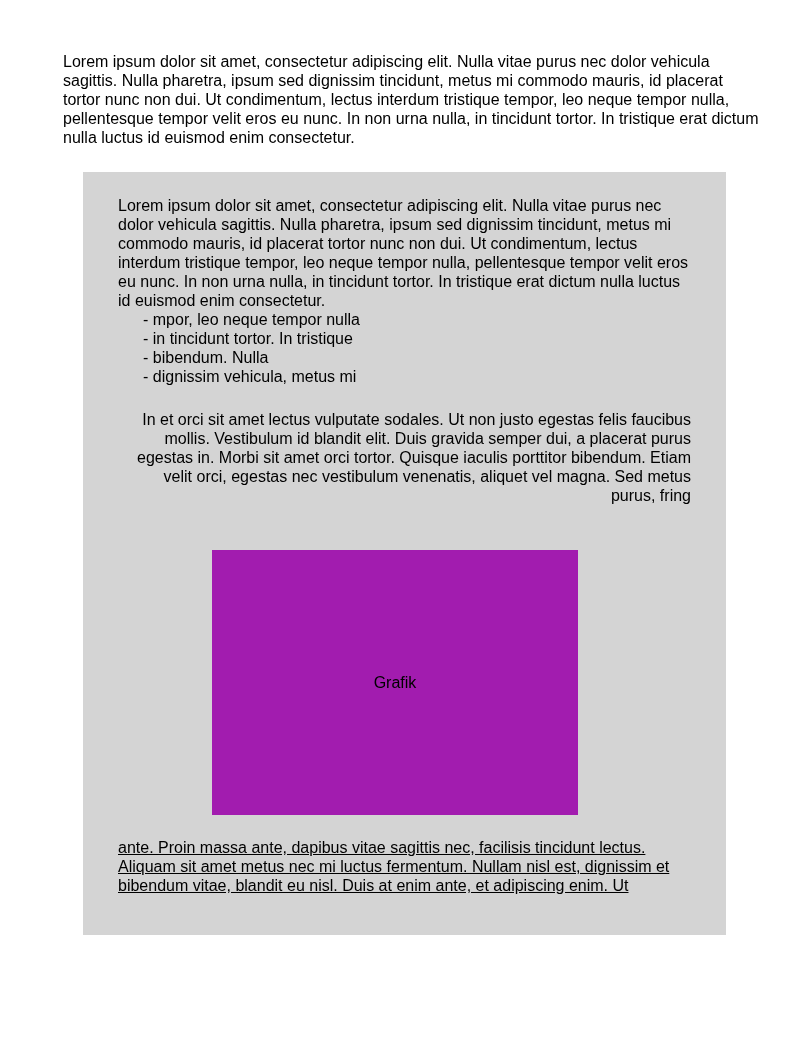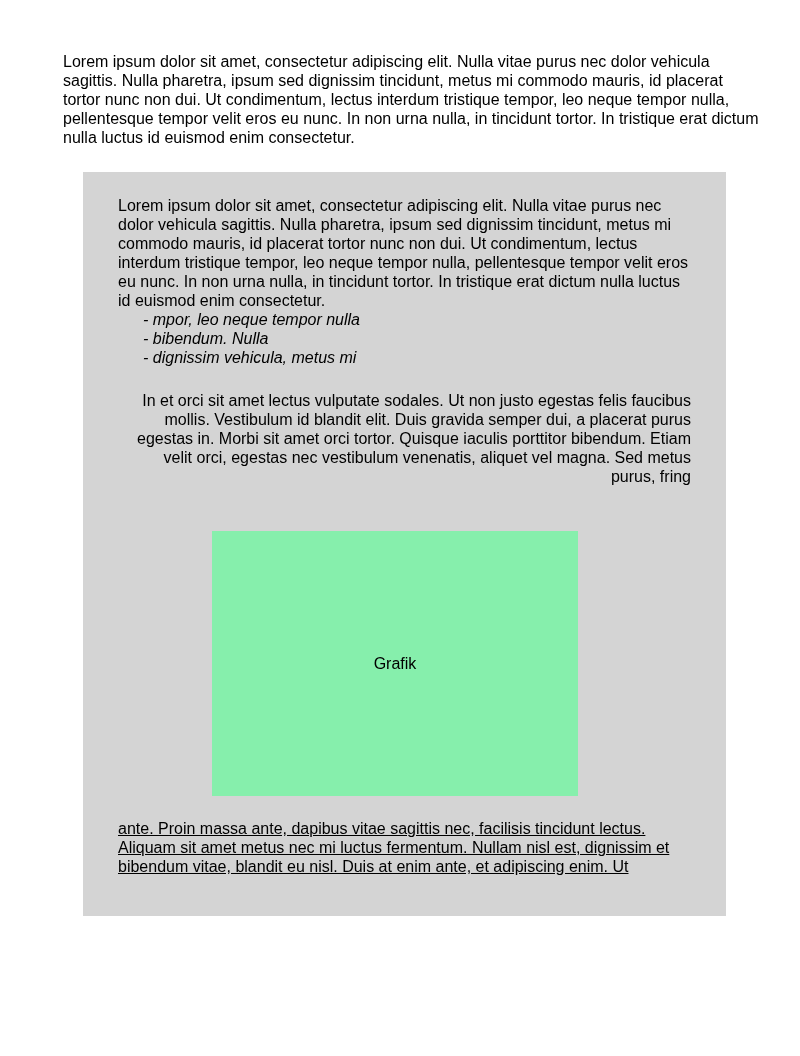--- a/index.html
+++ b/index.html
@@ -37,31 +37,30 @@
     margin: 0;
   }
   .p1 {
     margin-bottom: 24px;
   }
   .dash-list {
     margin: 0 0 24px 25px;
   }
   .dash-list .list-item {
     line-height: 19px;
-    font-style: italic;
   }
   .p2 {
     margin-bottom: 0;
     text-align: right;
   }
   .graphic {
     margin: 45px 0 23px 94px;
     width: 366px;
     height: 265px;
-    background: #86efac;
+    background: #a21caf;
     display: flex;
     align-items: center;
     justify-content: center;
   }
   .graphic-label {
     line-height: 19px;
   }
   .p3 {
     margin-left: 13px;
     width: 560px;
@@ -74,20 +73,21 @@
 <div class="page">
 
   <p class="intro">Lorem ipsum dolor sit amet, consectetur adipiscing elit. Nulla vitae purus nec dolor vehicula sagittis. Nulla pharetra, ipsum sed dignissim tincidunt, metus mi commodo mauris, id placerat tortor nunc non dui. Ut condimentum, lectus interdum tristique tempor, leo neque tempor nulla, pellentesque tempor velit eros eu nunc. In non urna nulla, in tincidunt tortor. In tristique erat dictum nulla luctus id euismod enim consectetur.</p>
 
   <div class="panel">
 
     <p class="p1">Lorem ipsum dolor sit amet, consectetur adipiscing elit. Nulla vitae purus nec dolor vehicula sagittis. Nulla pharetra, ipsum sed dignissim tincidunt, metus mi commodo mauris, id placerat tortor nunc non dui. Ut condimentum, lectus interdum tristique tempor, leo neque tempor nulla, pellentesque tempor velit eros eu nunc. In non urna nulla, in tincidunt tortor. In tristique erat dictum nulla luctus id euismod enim consectetur.</p>
 
     <div class="dash-list">
       <div class="list-item">- mpor, leo neque tempor nulla</div>
+      <div class="list-item">- in tincidunt tortor. In tristique</div>
       <div class="list-item">- bibendum. Nulla</div>
       <div class="list-item">- dignissim vehicula, metus mi</div>
     </div>
 
     <p class="p2">In et orci sit amet lectus vulputate sodales. Ut non justo egestas felis faucibus mollis. Vestibulum id blandit elit. Duis gravida semper dui, a placerat purus egestas in. Morbi sit amet orci tortor. Quisque iaculis porttitor bibendum. Etiam velit orci, egestas nec vestibulum venenatis, aliquet vel magna. Sed metus purus, fring</p>
 
     <div class="graphic">
       <span class="graphic-label">Grafik</span>
     </div>
 

